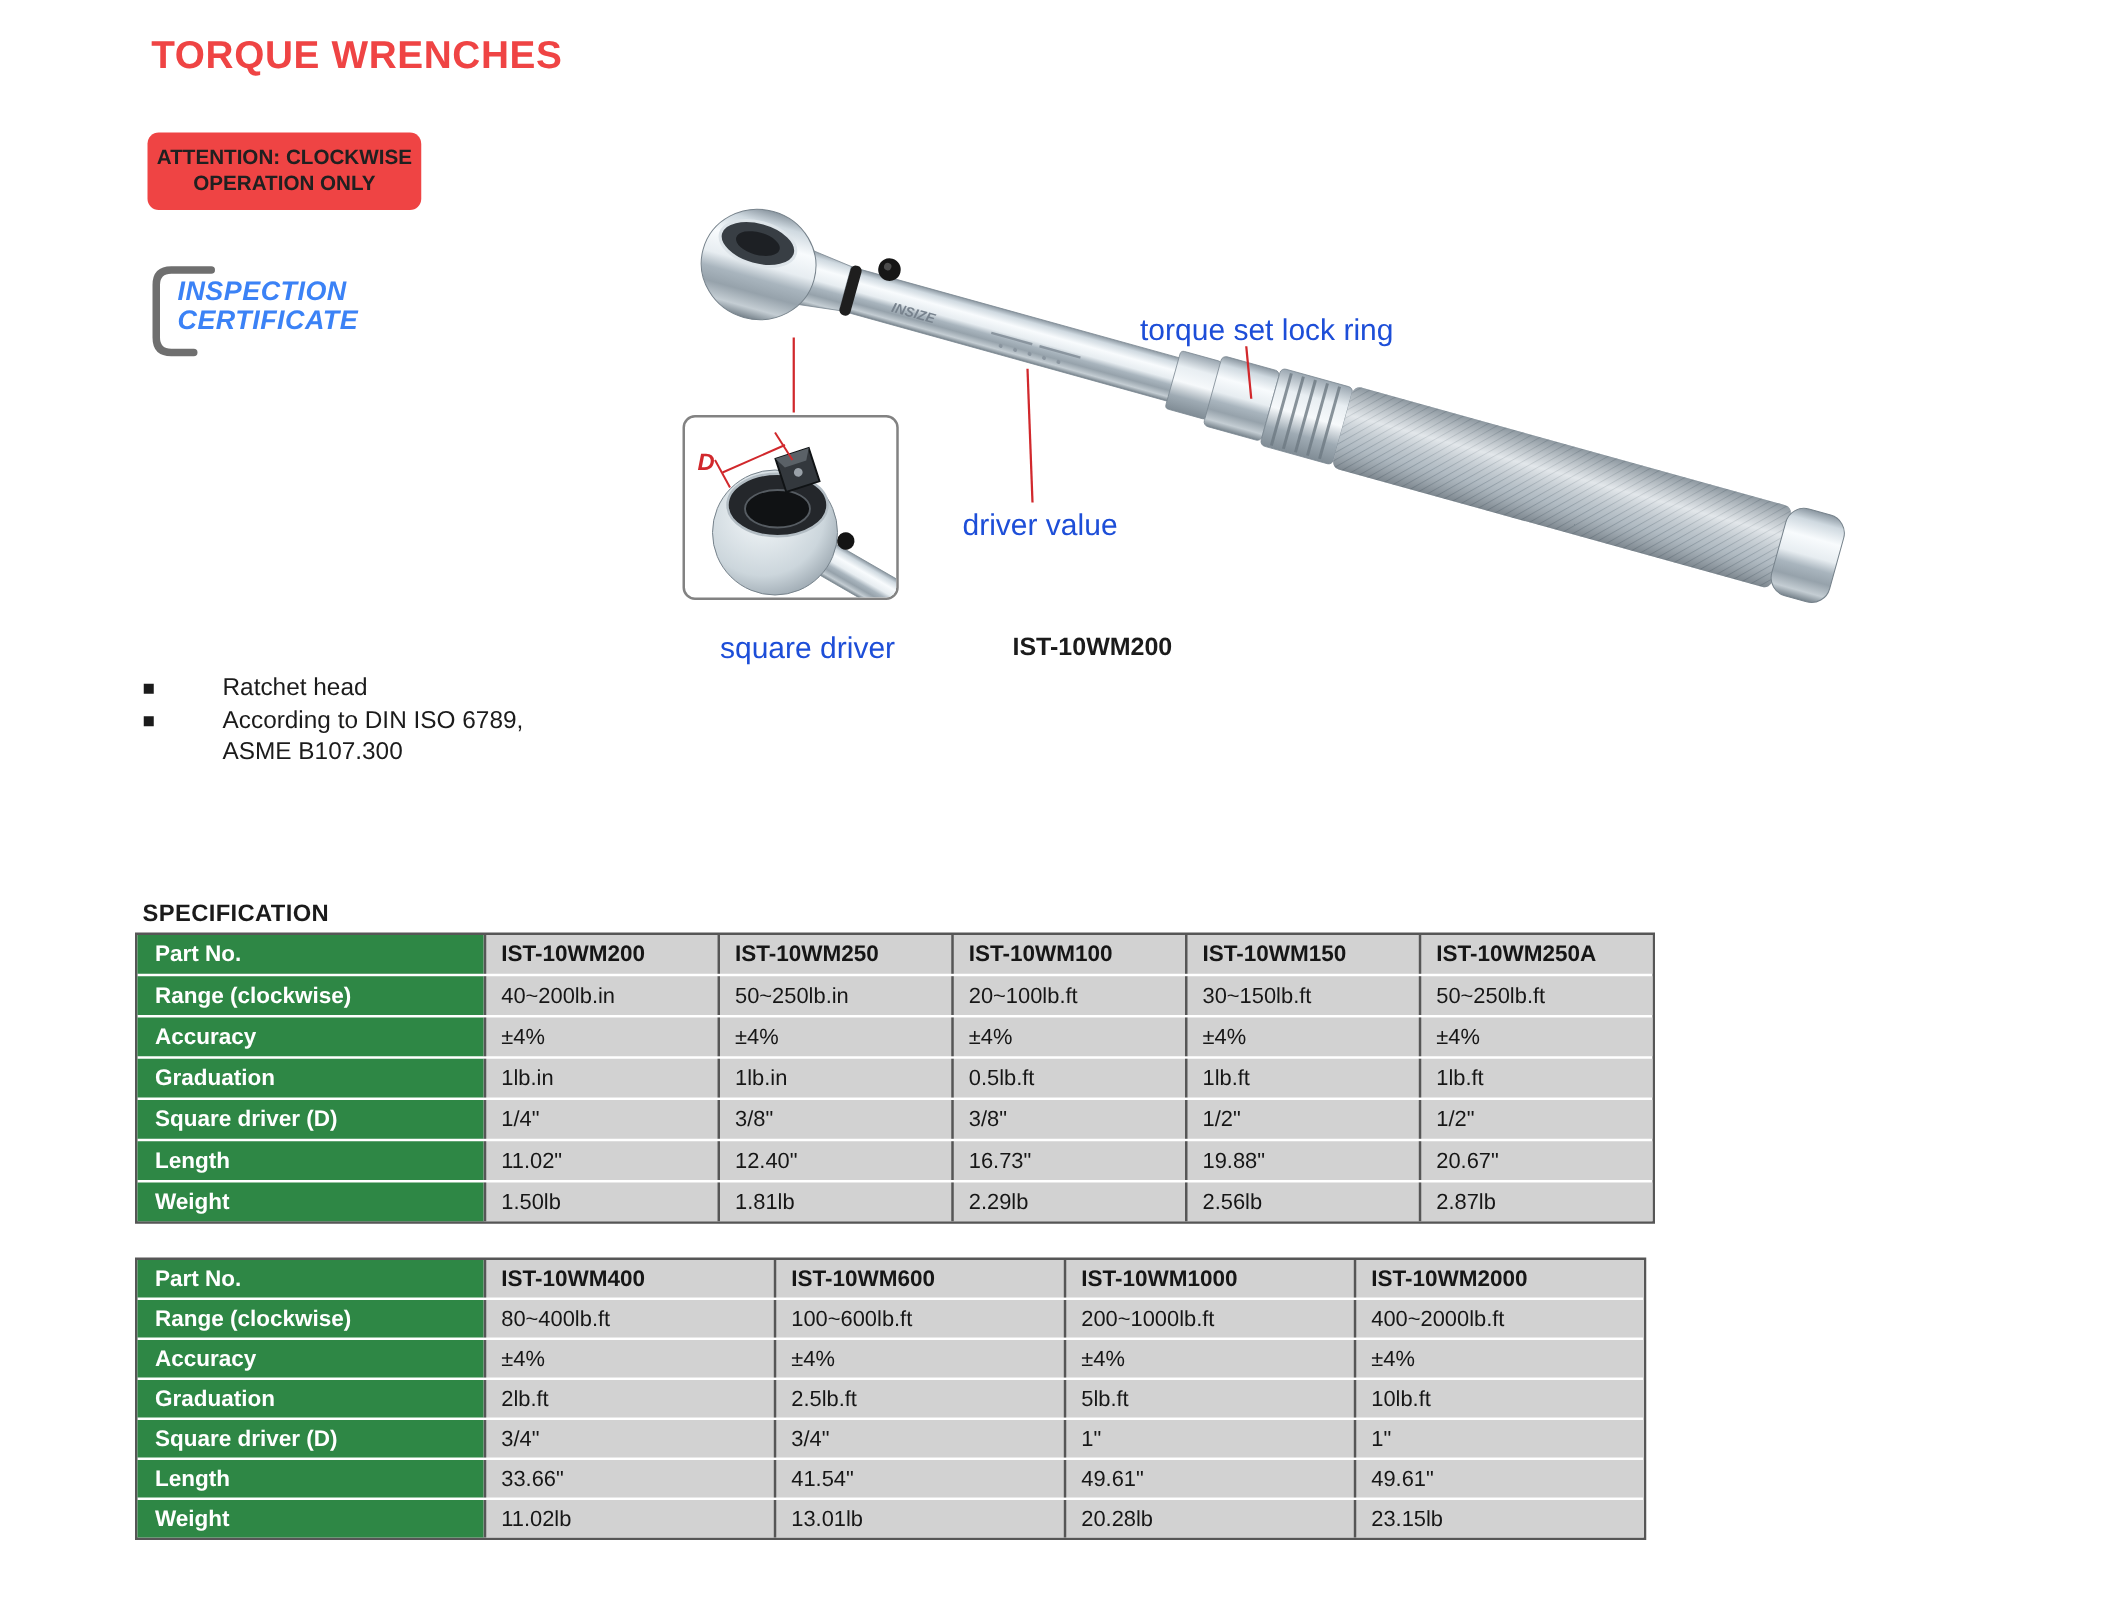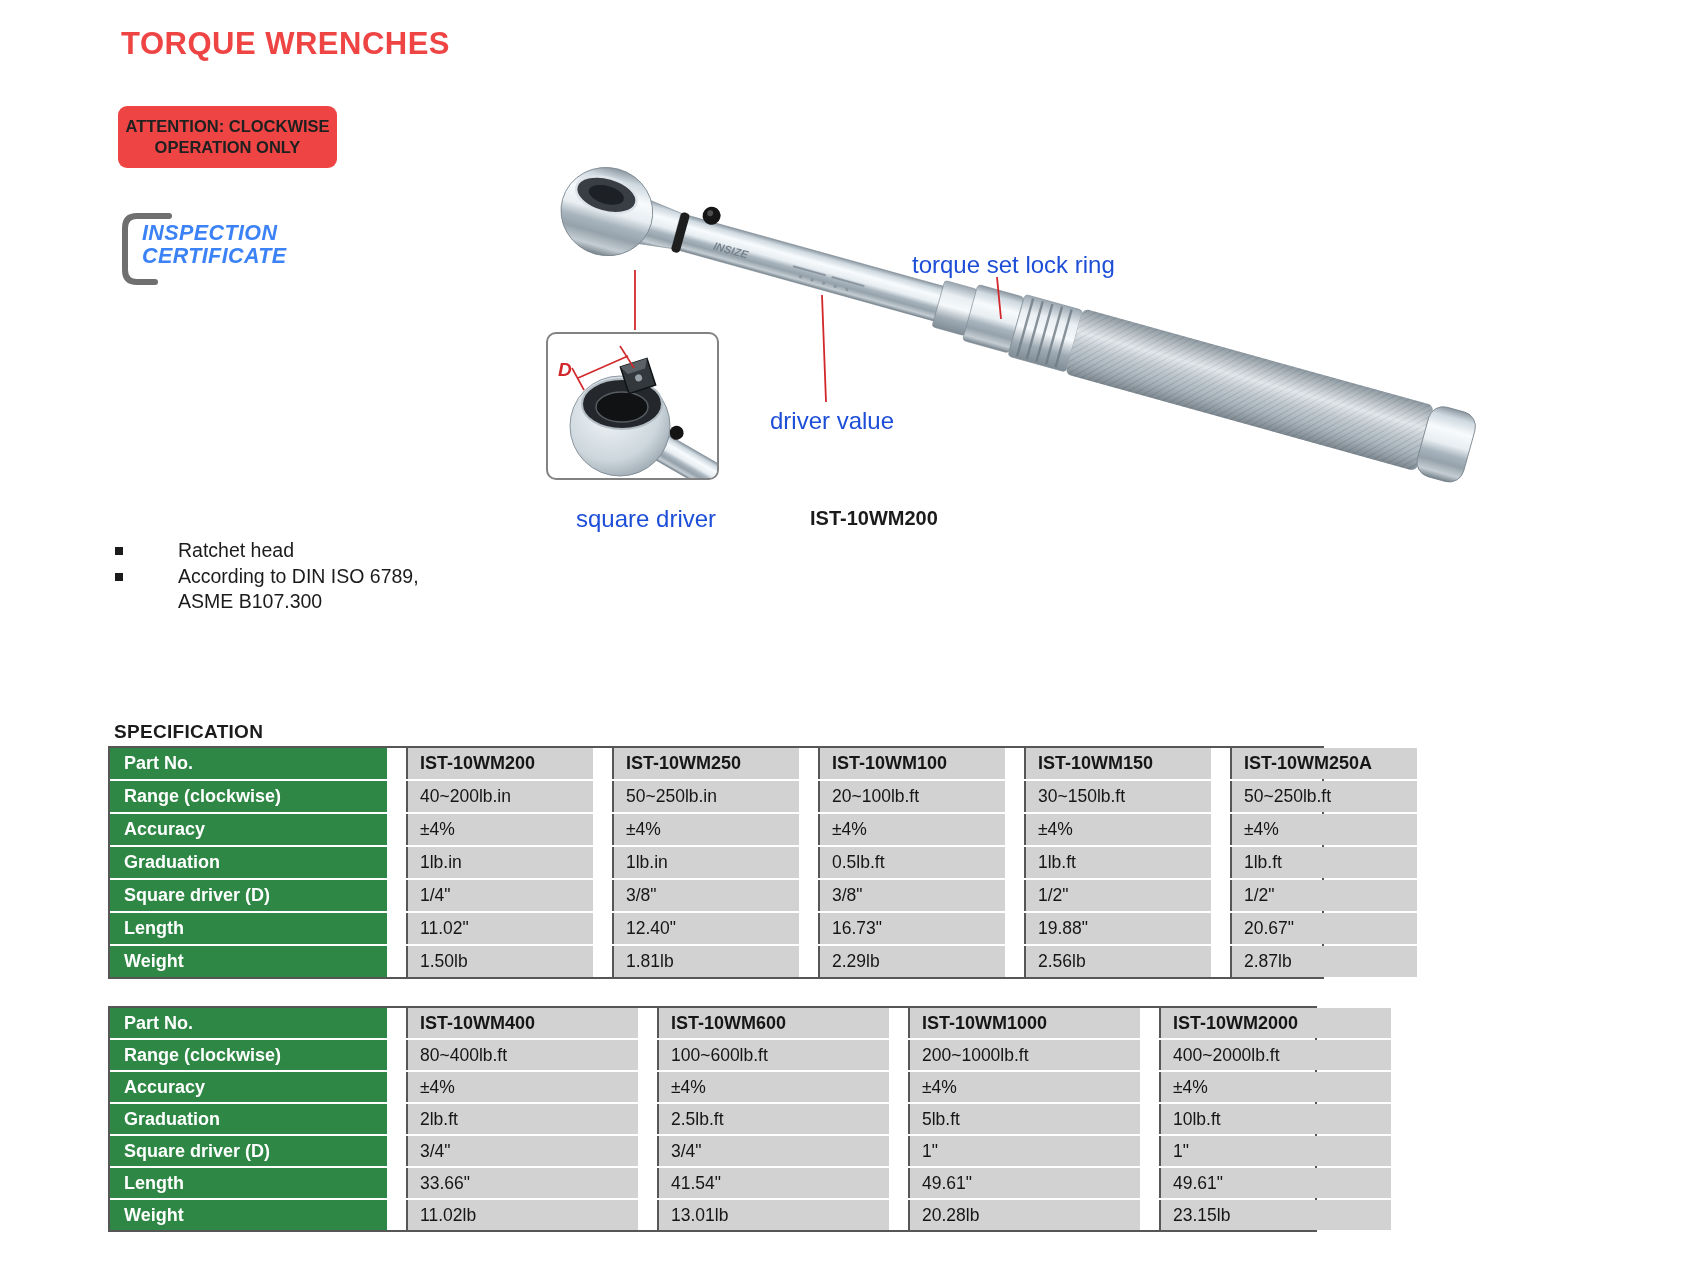--- a/index.html
+++ b/index.html
@@ -31,21 +31,21 @@
   .label-torquevalue{left:770px;top:407px;}
   .label-squaredriver{left:576px;top:481px;margin-top:24px;}
   .fig-caption{left:810px;top:507px;font-size:20px;font-weight:bold;}
   .inset-box{left:546px;top:332px;width:173px;height:148px;border:2px solid #828282;
     border-radius:10px;background:#fff;box-sizing:border-box;overflow:hidden;}
   
   .spec-heading{left:114px;top:721px;font-size:19px;font-weight:bold;letter-spacing:.3px;}
   .spec-table{position:absolute;left:108px;border:2px solid #565656;background:#fff;box-sizing:content-box;}
   .spec-table-1{top:746px;width:1212px;}
   .spec-table-2{top:1006px;width:1205px;}
-  .trow{display:flex;gap:19px;}
+  .trow{display:flex;}
   .trow + .trow{margin-top:2px;}
   .spec-table-1 .trow{height:31px;}
   .spec-table-2 .trow{height:30px;}
   .tlabel{
     width:277px;flex:none;background:#2E8745;color:#ffffff;font-weight:bold;font-size:18px;
     display:flex;align-items:center;padding-left:14px;box-sizing:border-box;
   }
   .tcell{
     flex:none;background:#D2D2D2;color:#161616;font-size:17.5px;
     display:flex;align-items:center;padding-left:12px;box-sizing:border-box;

